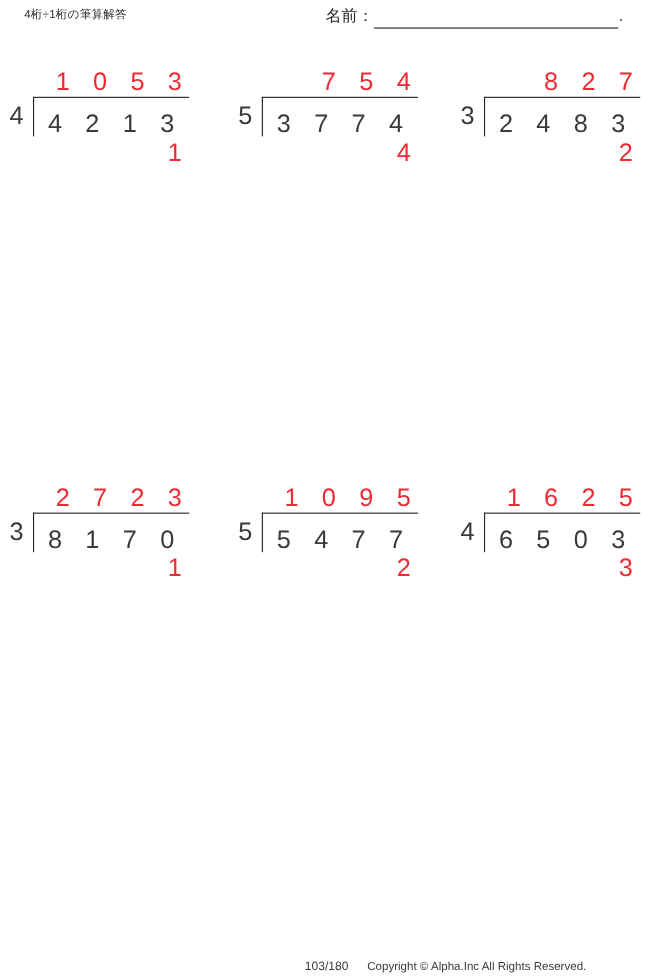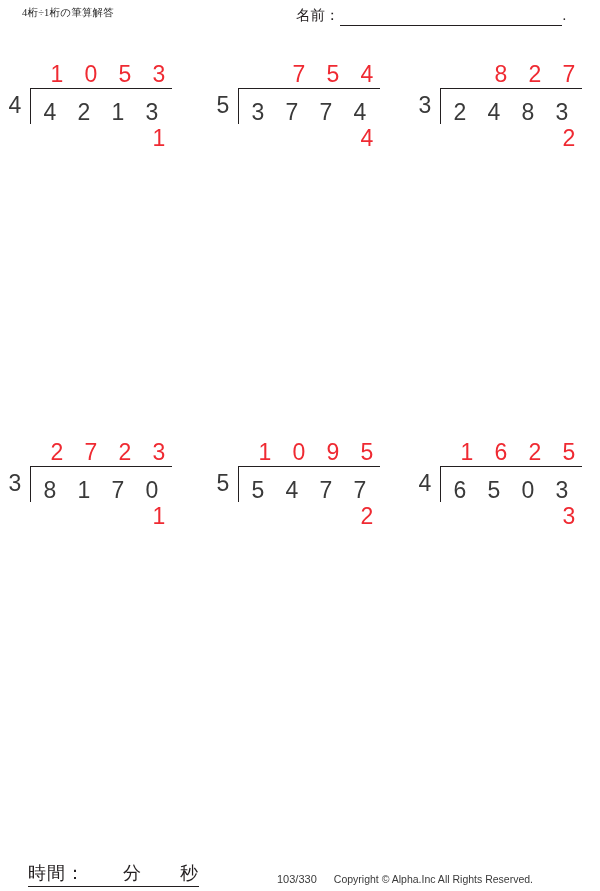--- a/index.html
+++ b/index.html
@@ -16,21 +16,20 @@
     overflow: hidden;
   }
 
   
   .page-header {
     position: absolute;
     top: 0;
     left: 0;
     width: 567px;
     height: 46px;
-    font-family: Liberation Serif, serif;
   }
   .worksheet-title {
     position: absolute;
     left: 22px;
     top: 6px;
     font-size: 10.5px;
     letter-spacing: 0.2px;
     color: #2b2b2b;
     white-space: nowrap;
   }
@@ -330,18 +329,17 @@
           </div>
         </div>
         <div class="remainder-row" style="left: 30px; width: 142px;">
           <span class="digit remainder-digit">3</span>
         </div>
       </div>
     </div>
 </div>
 
 <div class="page-footer">
-  <div class="time-field">時間：　　分　　秒</div>
   <div class="footer-meta">
-    <span class="page-number">103/330</span>
+    <span class="page-number">103/180</span>
     <span class="copyright">Copyright © Alpha.Inc All Rights Reserved.</span>
   </div>
 </div>
 
 </body></html>

